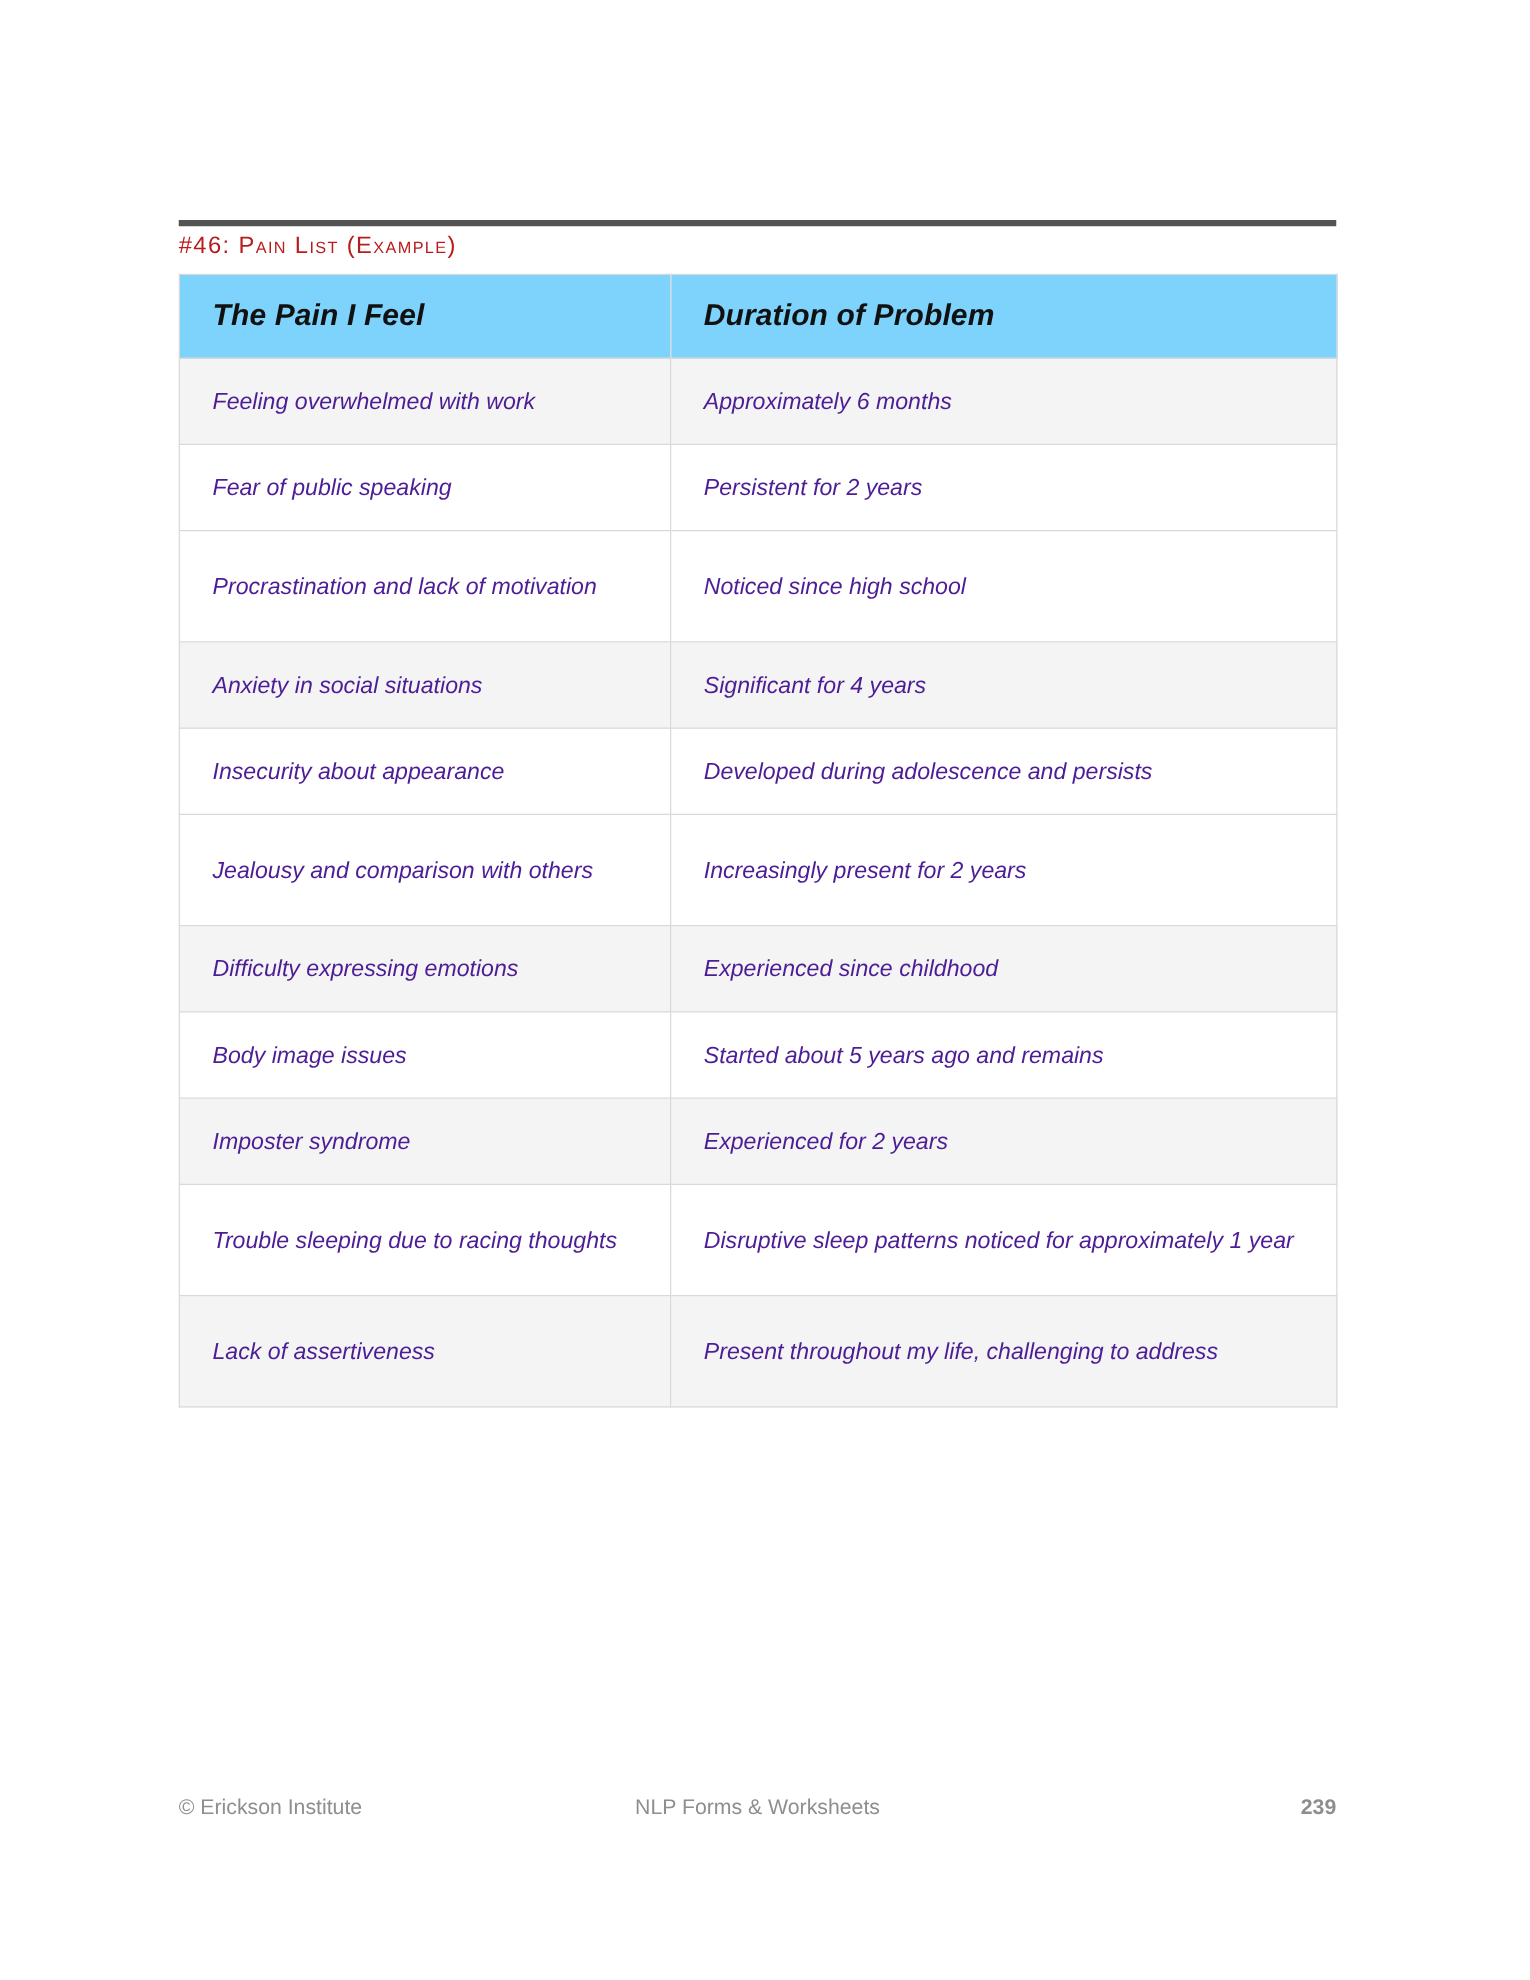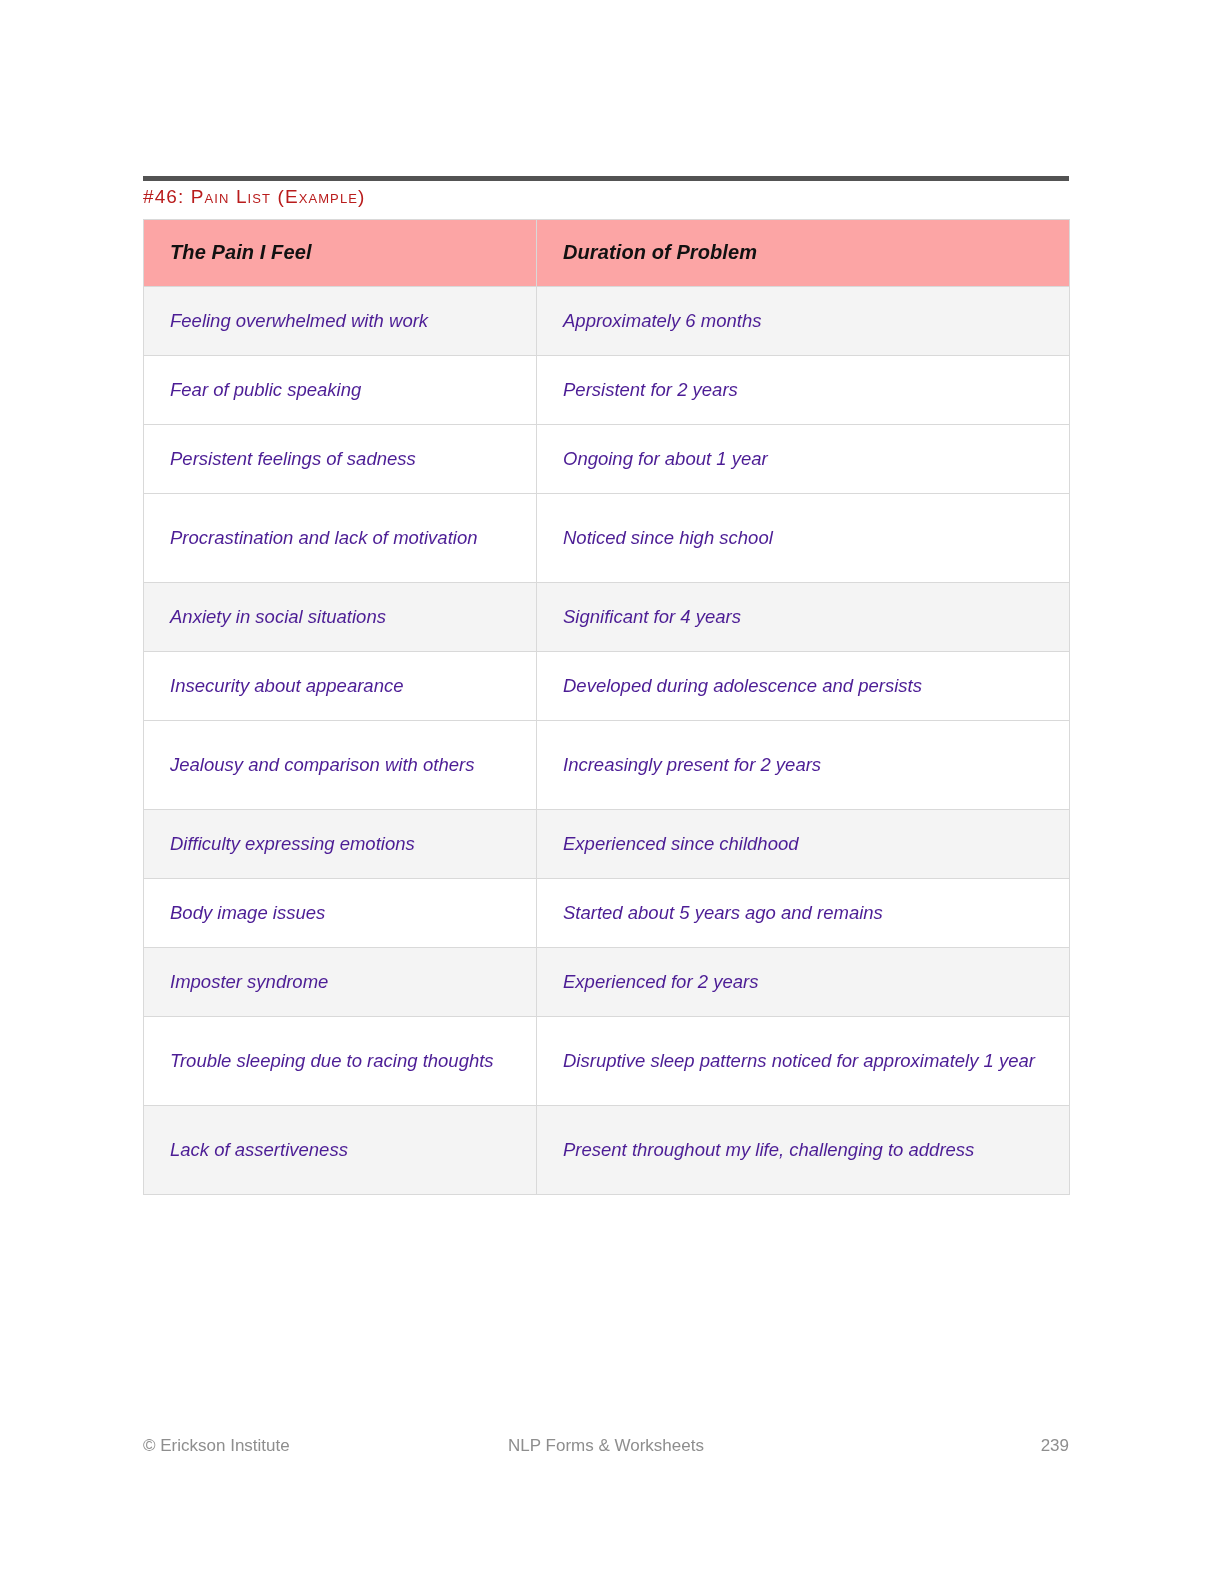--- a/index.html
+++ b/index.html
@@ -64,22 +64,22 @@
     border: 1px solid #d9d9d9;
     padding: 0 26px;
     vertical-align: middle;
     text-align: left;
     font-style: italic;
     line-height: 1.48;
   }
 
   .pain-table thead th {
     height: 66px;
-    background: #fca5a5;
-    font-size: 20px;
+    background: #7dd3fc;
+    font-size: 24px;
     font-weight: bold;
     color: #111111;
     letter-spacing: 0.1px;
   }
 
   .pain-table tbody td {
     height: 68px;
     font-size: 18.5px;
     font-weight: 400;
     color: #4c1d95;
@@ -119,20 +119,21 @@
     top: 0;
     text-align: center;
     white-space: nowrap;
   }
   .footer .f-right {
     position: absolute;
     right: 0;
     top: 0;
     text-align: right;
     white-space: nowrap;
+    font-weight: bold;
   }
 </style>
 </head>
 <body>
 
 <div class="page">
 
   <div class="top-rule"></div>
 
   <div class="section-title">#46: Pain List (Example)</div>
@@ -150,24 +151,20 @@
     </thead>
     <tbody id="table-body">
         <tr class="shaded">
           <td>Feeling overwhelmed with work</td>
           <td>Approximately 6 months</td>
         </tr>
         <tr>
           <td>Fear of public speaking</td>
           <td>Persistent for 2 years</td>
         </tr>
-        <tr>
-          <td>Persistent feelings of sadness</td>
-          <td>Ongoing for about 1 year</td>
-        </tr>
         <tr class="tall">
           <td>Procrastination and lack of motivation</td>
           <td>Noticed since high school</td>
         </tr>
         <tr class="shaded">
           <td>Anxiety in social situations</td>
           <td>Significant for 4 years</td>
         </tr>
         <tr>
           <td>Insecurity about appearance</td>

